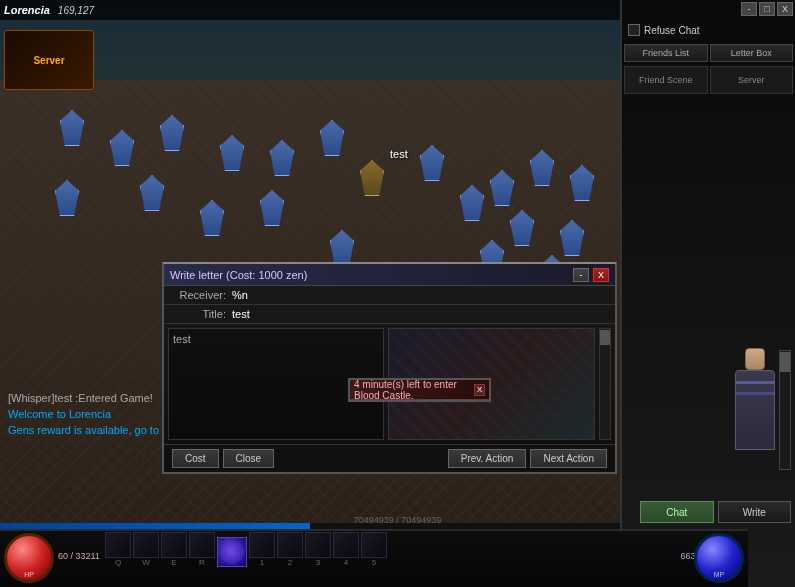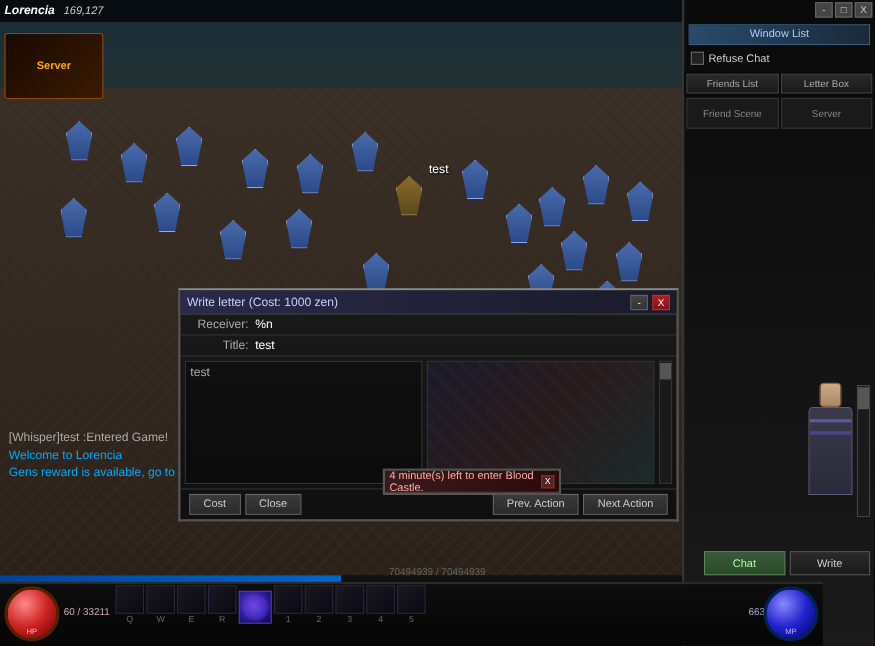--- a/index.html
+++ b/index.html
@@ -329,25 +329,24 @@
     .dialog-nav-buttons {
       display: flex;
       gap: 4px;
     }
 
     
     .blood-castle-notify {
       position: absolute;
       top: 378px;
       left: 348px;
-      width: 162px;
+      width: 143px;
       background: linear-gradient(180deg, #1a1a1a, #0f0f0f);
       border: 2px solid #555;
       z-index: 200;
-      margin-top: 48px;
     }
 
     .bc-titlebar {
       background: linear-gradient(90deg, #3a1a1a, #2a0a0a);
       height: 20px;
       display: flex;
       align-items: center;
       justify-content: space-between;
       padding: 0 4px;
       border-bottom: 1px solid #554444;
@@ -535,21 +534,20 @@
 </div>
 
 <div class="right-panel">
   <div class="right-panel-top-bar">
     <div class="rp-btn">-</div>
     <div class="rp-btn">□</div>
     <div class="rp-btn">X</div>
   </div>
 
   <div style="padding:4px;">
-    <div class="window-list-header">Window List</div>
     <div class="refuse-chat-row">
       <div class="checkbox-small"></div>
       <span class="refuse-label">Refuse Chat</span>
     </div>
   </div>
 
   <div class="rp-tabs">
     <div class="rp-tab">Friends List</div>
     <div class="rp-tab">Letter Box</div>
   </div>

